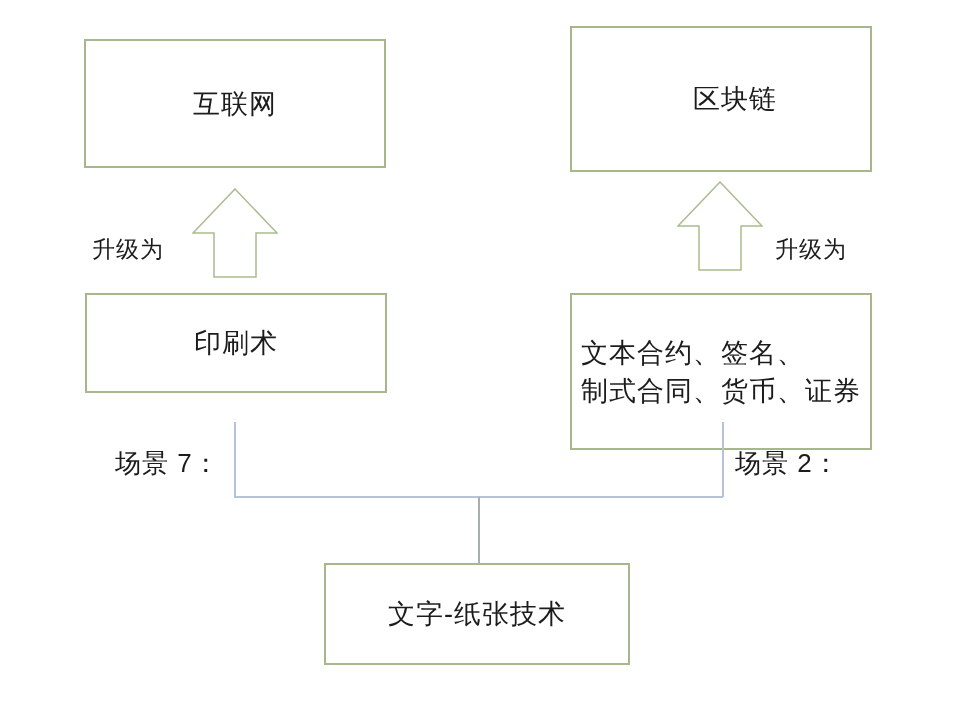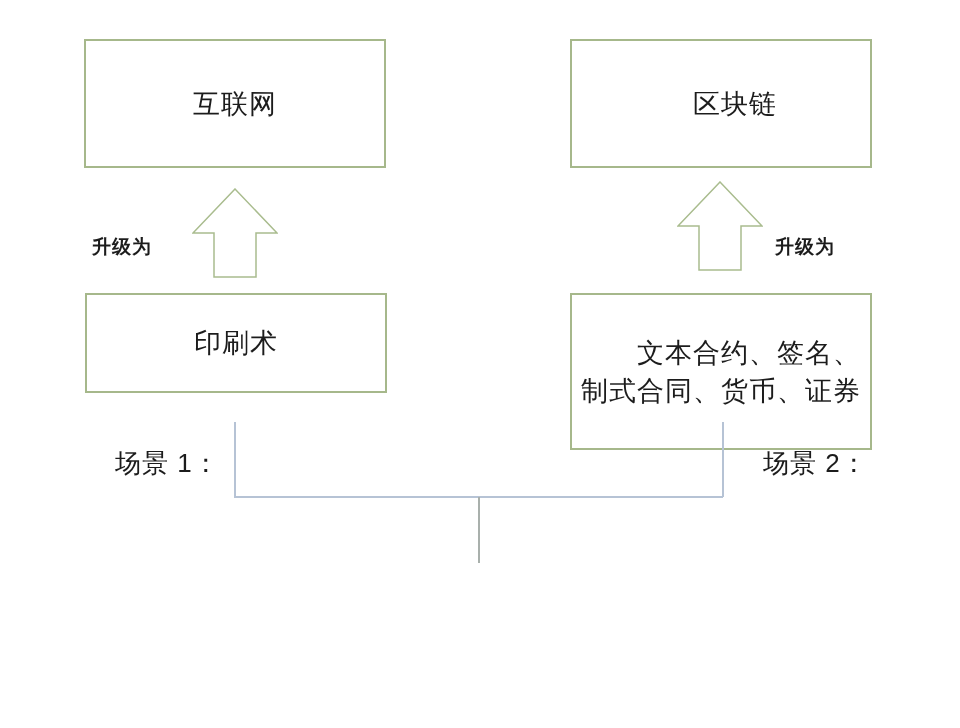--- a/index.html
+++ b/index.html
@@ -16,67 +16,66 @@
     color: var(--text, #1c1c1c);
     overflow: hidden;
   }
   .box {
     position: absolute;
     border: 2px solid var(--box-border, #a6b88b);
     background: #ffffff;
     display: flex;
     align-items: center;
     justify-content: center;
-    text-align: right;
+    text-align: left;
     box-sizing: border-box;
   }
   .box .box-label {
     font-size: 27px;
     line-height: 38px;
     letter-spacing: 1px;
     white-space: pre-line;
   }
   #box-internet   { left: 84px;  top: 39px;  width: 302px; height: 129px; }
-  #box-blockchain { left: 570px; top: 39px;  width: 302px; height: 129px; padding-left: 28px; }
+  #box-blockchain { left: 570px; top: 26px;  width: 302px; height: 146px; padding-left: 28px; }
   #box-printing   { left: 85px;  top: 293px; width: 302px; height: 100px; }
   #box-contracts  { left: 570px; top: 293px; width: 302px; height: 157px; }
   #box-paper      { left: 324px; top: 563px; width: 306px; height: 102px; }
 
   .up-arrow {
     position: absolute;
     width: 86px;
     height: 90px;
   }
   #arrow-left  { left: 192px; top: 188px; }
   #arrow-right { left: 677px; top: 181px; }
   .up-arrow polygon {
     fill: #ffffff;
     stroke: var(--arrow-border, #a9bc8e);
     stroke-width: 1.5;
   }
 
   .side-label {
     position: absolute;
-    font-size: 19px;
+    font-size: 23px;
     letter-spacing: 1px;
     white-space: nowrap;
-    font-weight: bold;
   }
   #upgrade-label-left  { left: 92px;  top: 234px; }
   #upgrade-label-right { left: 775px; top: 234px; }
 
   .scenario-label {
     position: absolute;
     font-size: 26px;
     line-height: 29px;
     letter-spacing: 1px;
     white-space: nowrap;
   }
   #scenario-1 { left: 115px; top: 449px; }
-  #scenario-2 { left: 735px; top: 449px; margin-left: 28px; }
+  #scenario-2 { left: 735px; top: 449px; }
   .scenario-label .line { display: block; }
 
   .connector {
     position: absolute;
     background: var(--connector, #b6c3d5);
   }
   #conn-left-vertical   { left: 234px; top: 422px; width: 1.5px; height: 75px; }
   #conn-right-vertical  { left: 722px; top: 422px; width: 1.5px; height: 75px; }
   #conn-horizontal      { left: 234px; top: 496px; width: 489px; height: 1.5px; }
   #conn-center-vertical { left: 478px; top: 497px; width: 1.5px; height: 66px;
@@ -114,21 +113,24 @@
   <div class="box" id="box-contracts">
     <span class="box-label"><span>文本合约、签名、</span><br><span>制式合同、货币、证券</span></span>
   </div>
 
   <div class="connector" id="conn-left-vertical"></div>
   <div class="connector" id="conn-right-vertical"></div>
   <div class="connector" id="conn-horizontal"></div>
   <div class="connector" id="conn-center-vertical"></div>
 
   <div class="scenario-label" id="scenario-1">
-    <span class="line">场景 1：</span>
+    <span class="line">场景 7：</span>
   </div>
 
   <div class="scenario-label" id="scenario-2">
     <span class="line">场景 2：</span>
   </div>
 
+  <div class="box" id="box-paper">
+    <span class="box-label">文字-纸张技术</span>
+  </div>
 
 </div>
 
 </body></html>

